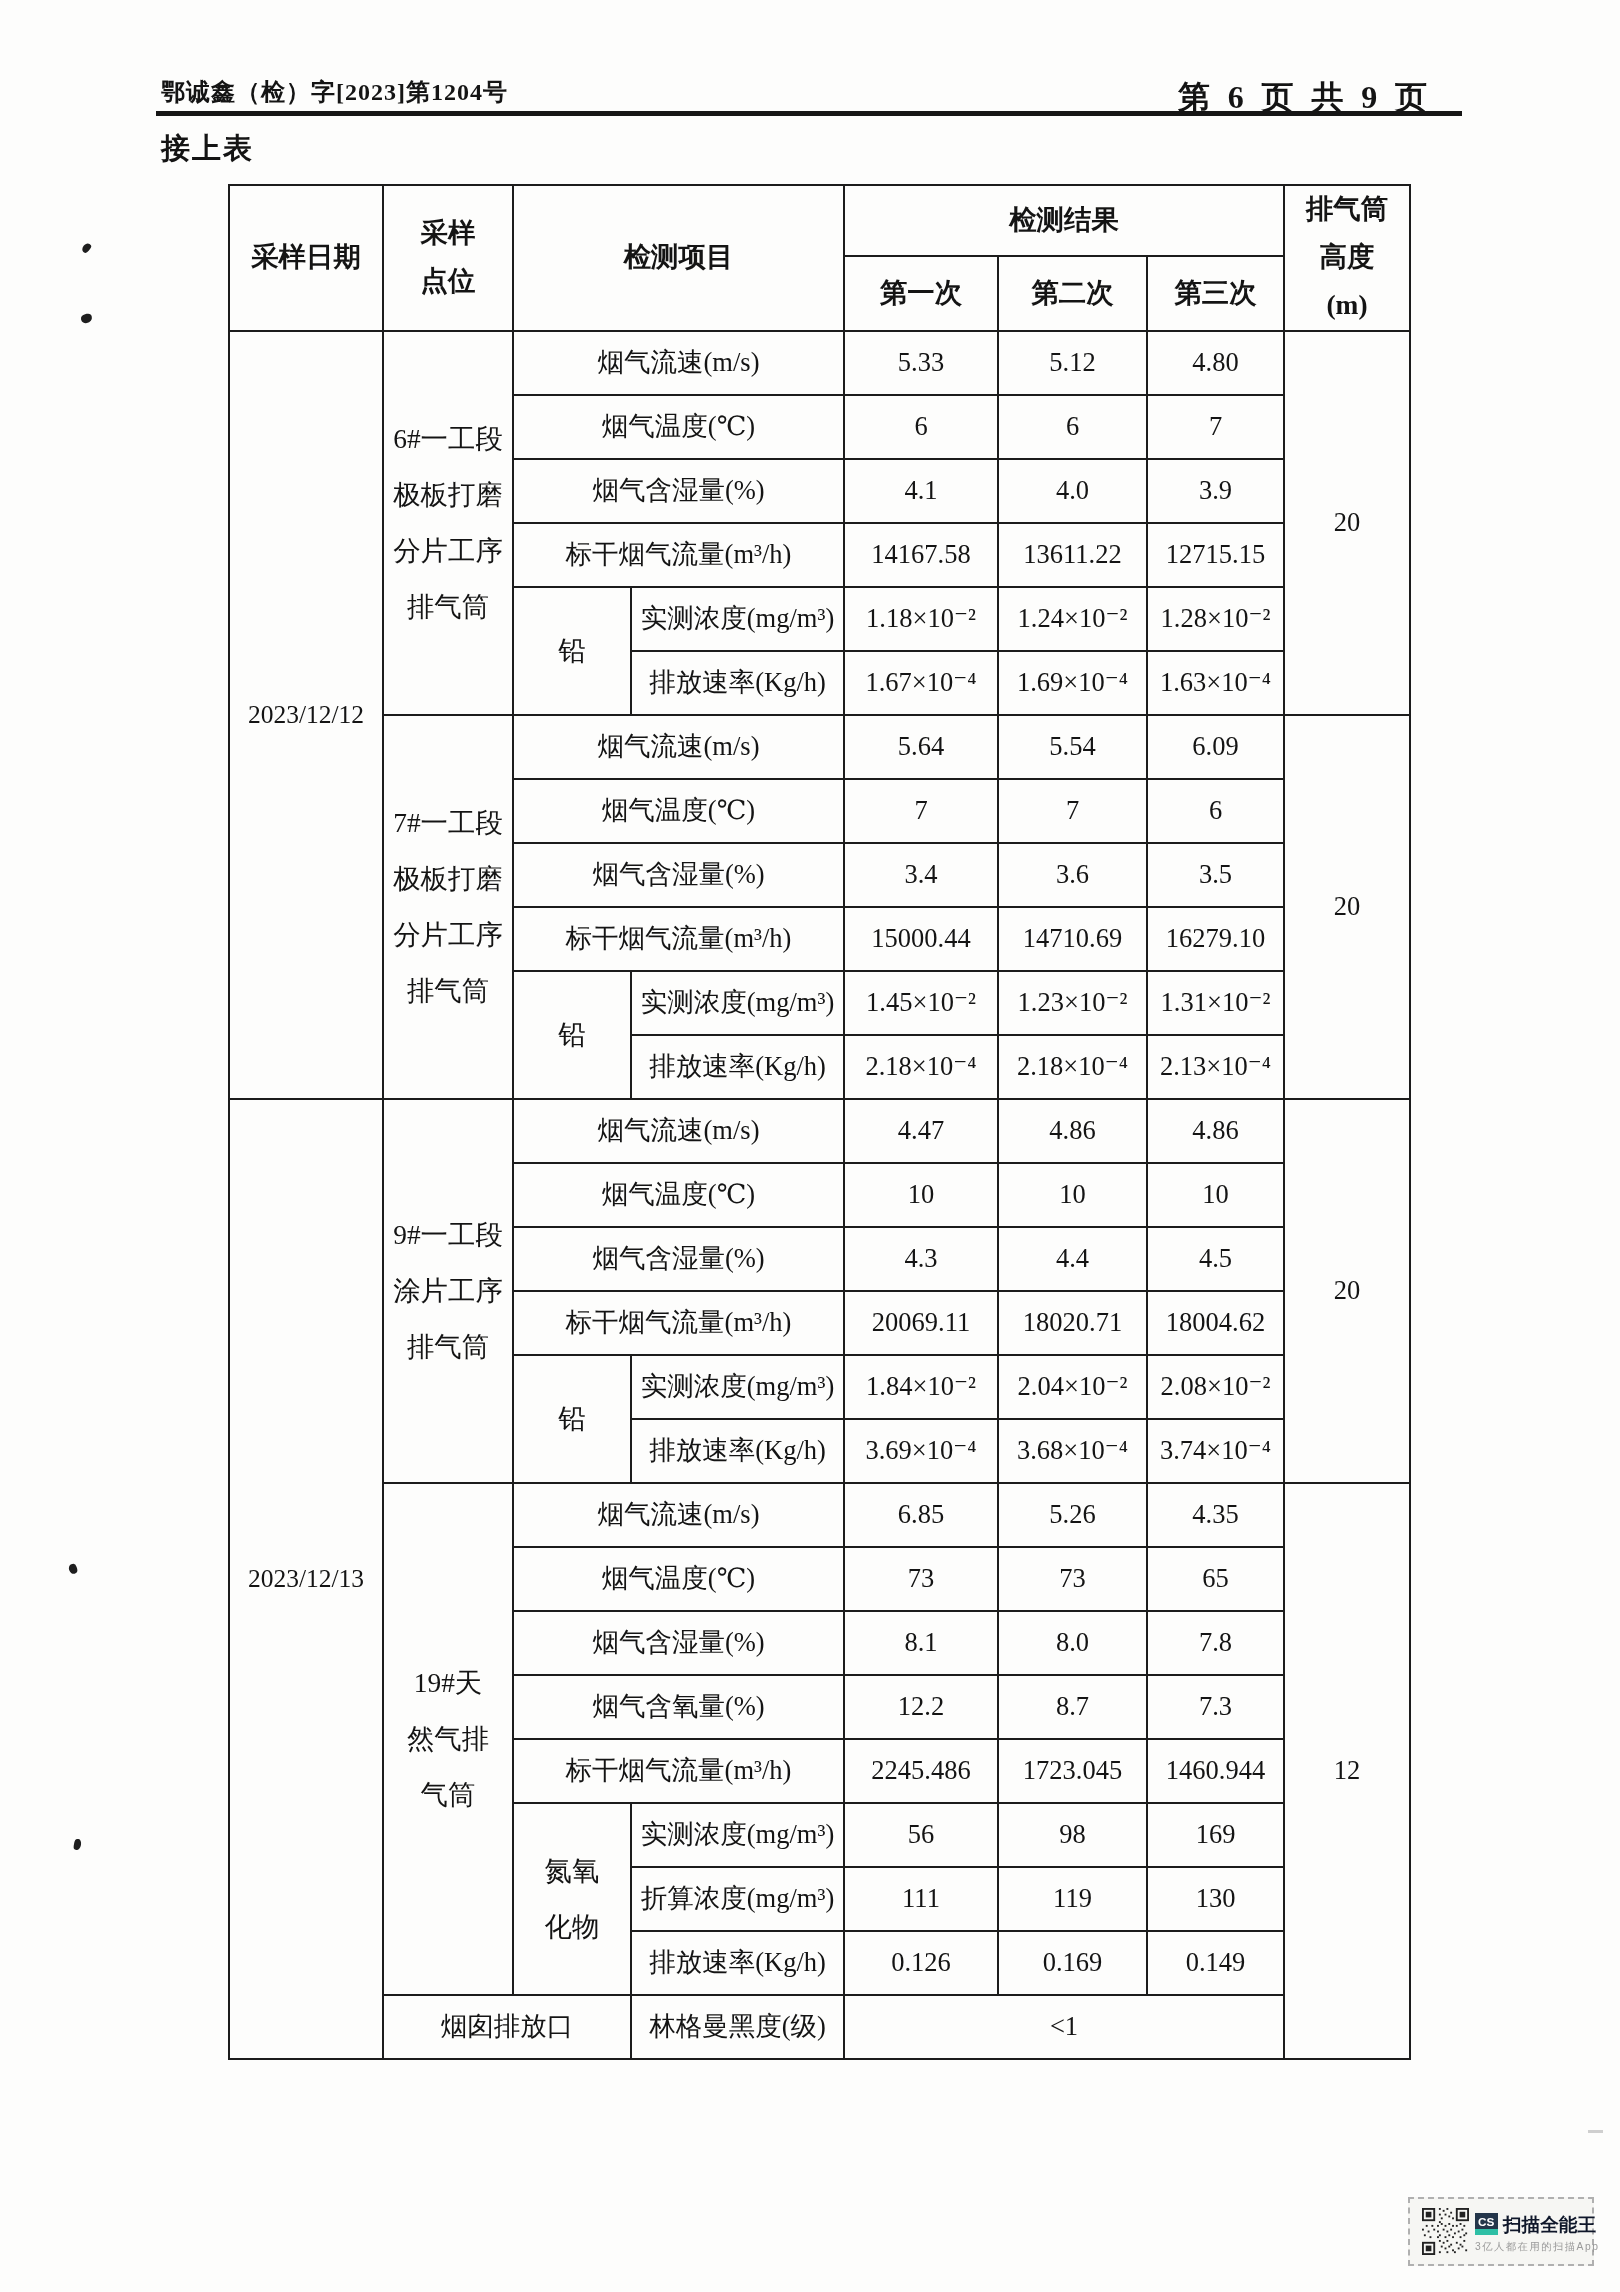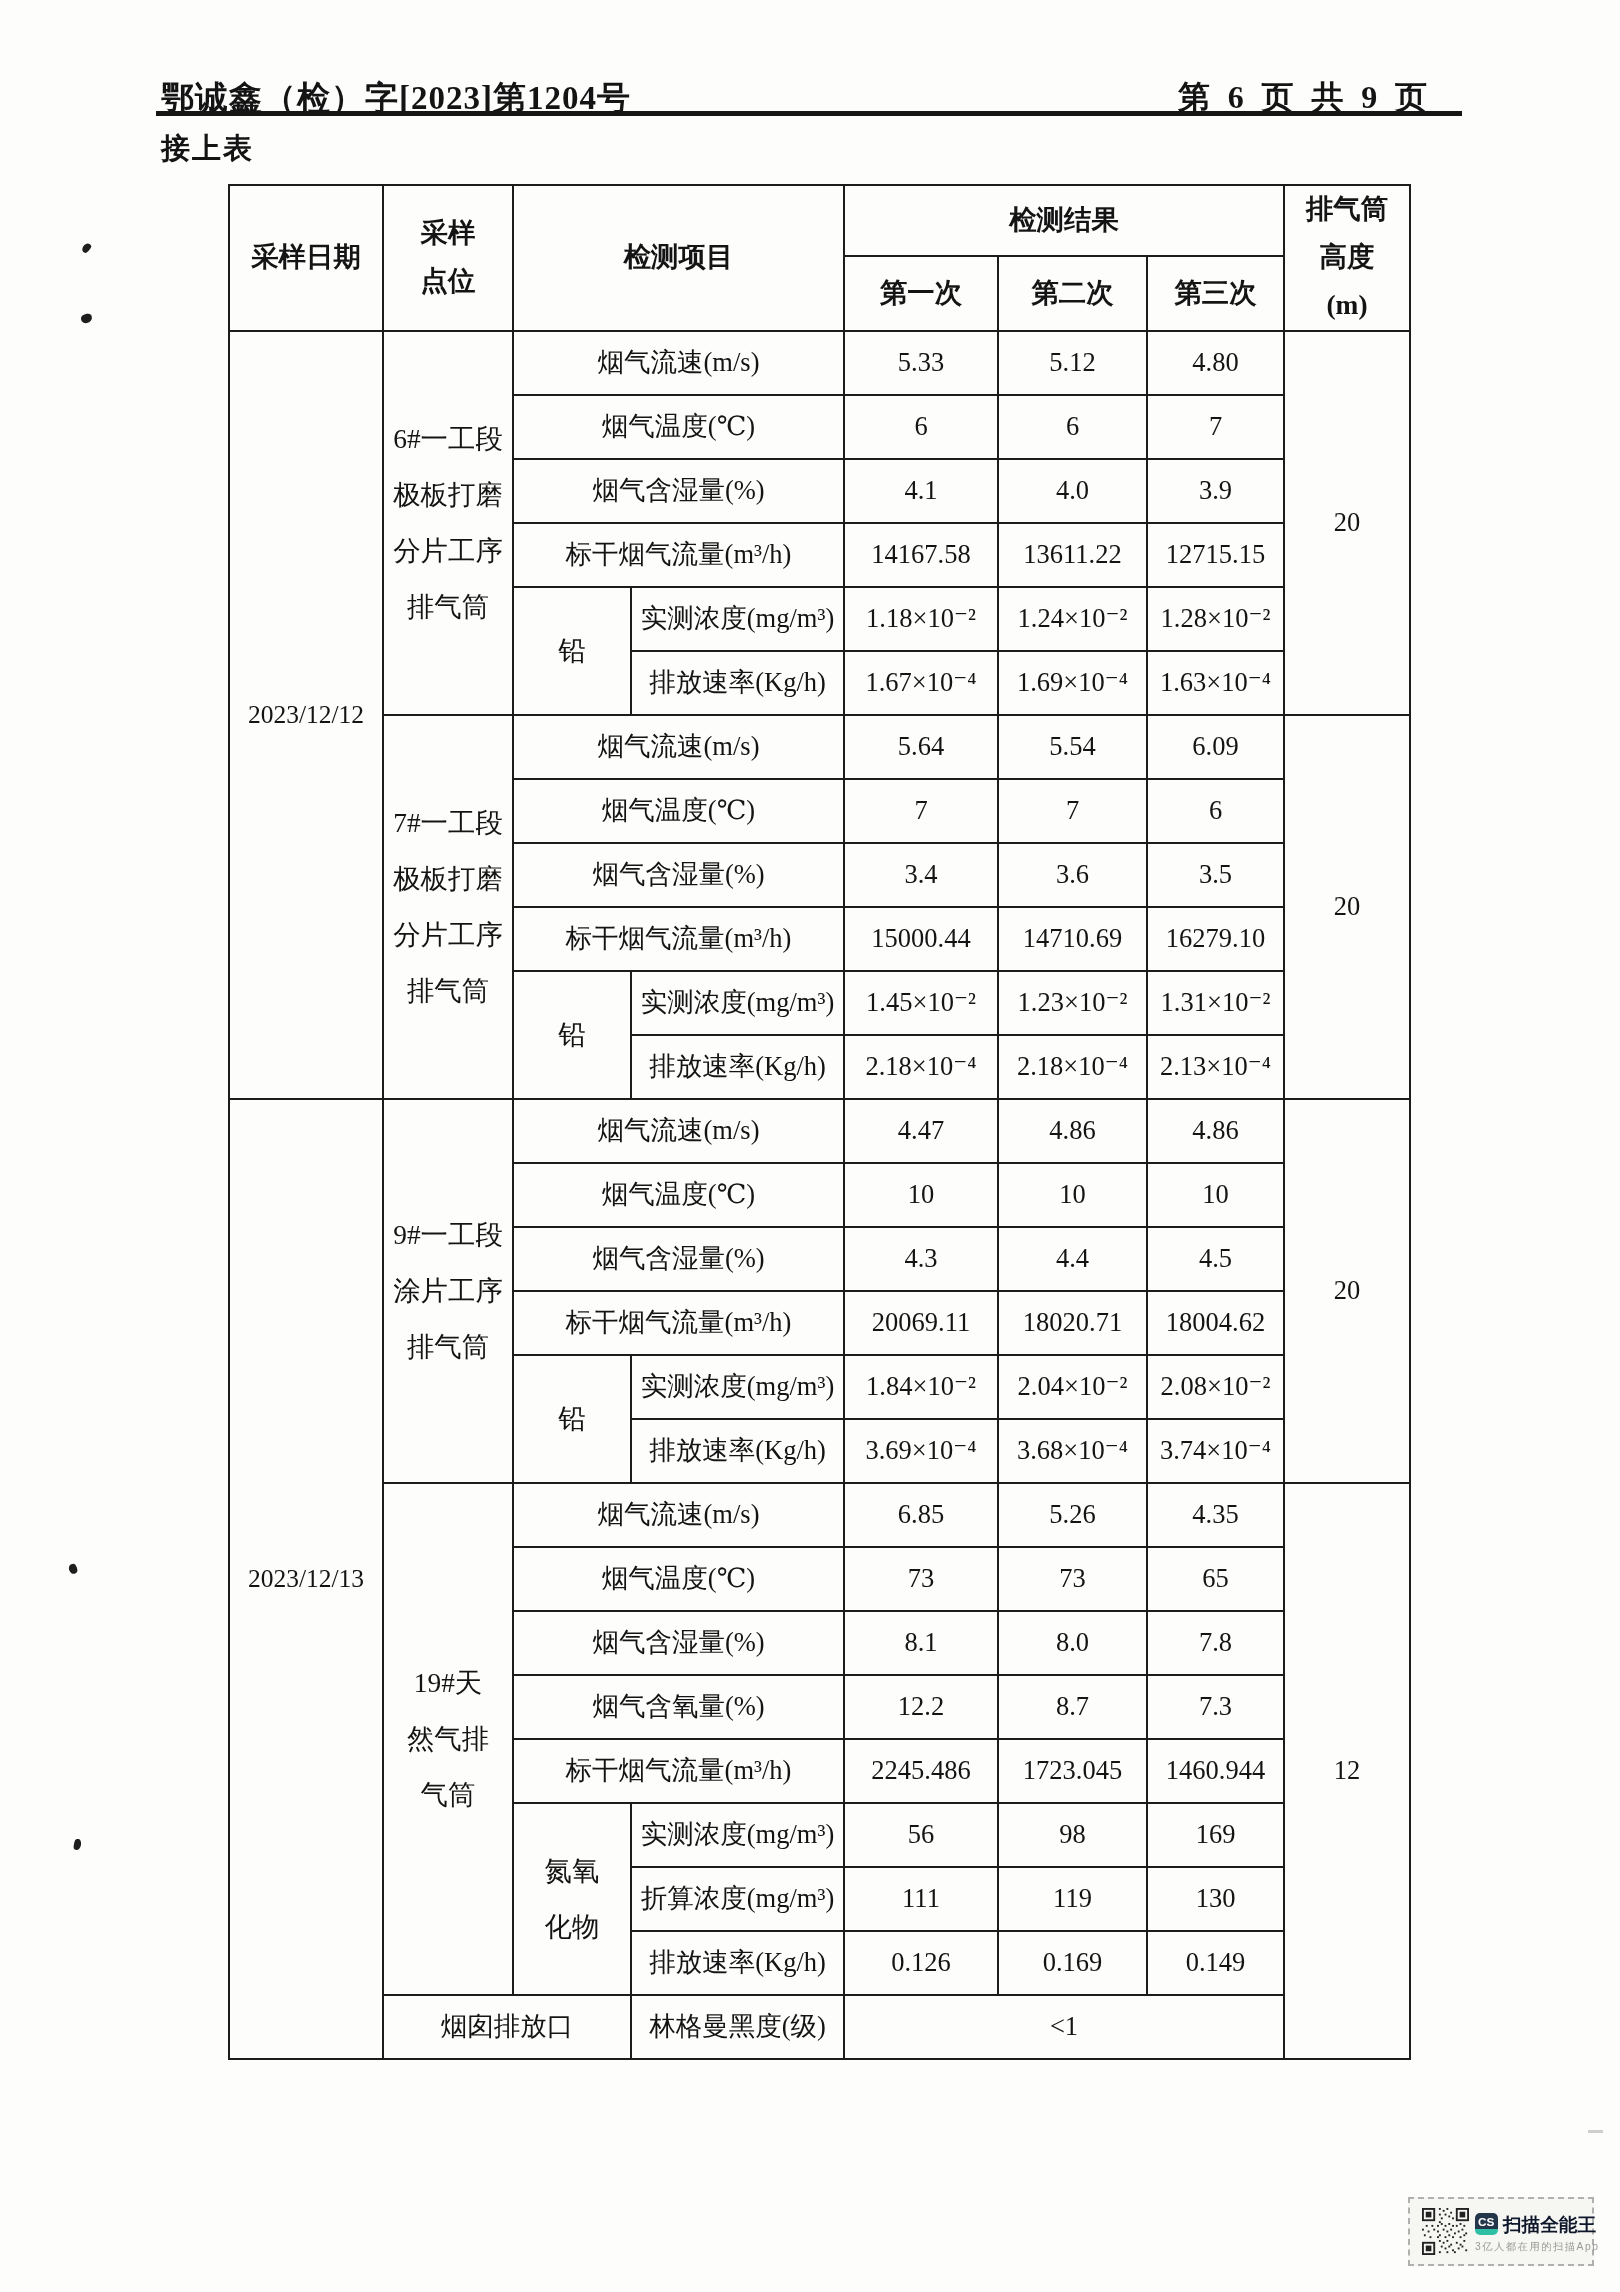--- a/index.html
+++ b/index.html
@@ -1,21 +1,21 @@
 <!DOCTYPE html>
 <html><head>
 <meta charset="utf-8">
 <style>
   html,body{margin:0;padding:0;}
   body{
     width:1620px;height:2293px;position:relative;
     background:#fdfdfc;color:#141414;
     font-family:"Liberation Serif","DejaVu Serif",serif;
   }
-  .doc-no{position:absolute;left:161px;top:76px;font-size:33px;font-weight:600;letter-spacing:1px;}
+  .doc-no{position:absolute;left:161px;top:76px;font-size:24px;font-weight:600;letter-spacing:1px;}
   .page-ind{position:absolute;left:1178px;top:76px;font-size:32px;font-weight:700;letter-spacing:4.9px;}
   .rule{position:absolute;left:156px;top:111px;width:1306px;height:4.9px;background:#161616;}
   .cont{position:absolute;left:161px;top:129px;font-size:29px;font-weight:700;letter-spacing:2px;}
 
   .tablewrap{position:absolute;left:228px;top:184px;}
   table{border-collapse:collapse;table-layout:fixed;border:2.9px solid #111;}
   td,th{
     border:2.5px solid #1c1c1c;text-align:center;vertical-align:middle;
     padding:0;font-size:27.4px;font-weight:400;line-height:1.35;overflow:hidden;
   }
@@ -36,21 +36,21 @@
   .sp4{left:74px;top:1839px;width:6.9px;height:10.8px;border-radius:45% 55% 60% 40%;transform:rotate(10deg);}
   .dash{position:absolute;left:1588px;top:2130px;width:14.7px;height:2.9px;background:#cfcfcf;}
 
   .badge{
     position:absolute;left:1408px;top:2197px;width:186px;height:69px;
     background:#f6f6f3;border:2px dashed #b0b0b0;box-sizing:border-box;
     font-family:"Liberation Sans","DejaVu Sans",sans-serif;
   }
   .qr{position:absolute;left:11.8px;top:8.8px;width:47px;height:47px;}
   .csicon{
-    position:absolute;left:65px;top:13.7px;width:22.5px;height:22.5px;border-radius:5px;
+    position:absolute;left:65px;top:13.7px;width:22.5px;height:22.5px;border-radius:0;
     background:linear-gradient(180deg,#24364a 0 74%,#2ebfa5 74% 100%);
     color:#fff;font-size:11.8px;font-weight:700;text-align:center;line-height:18.6px;
   }
   .appname{position:absolute;left:93px;top:12.7px;font-size:18.6px;font-weight:700;color:#0f172a;white-space:nowrap;}
   .tagline{position:absolute;left:65px;top:41px;font-size:10.3px;color:#9a9a9a;letter-spacing:1.5px;white-space:nowrap;}
 </style>
 </head>
 <body>
 
 <div class="doc-no">鄂诚鑫（检）字[2023]第1204号</div>

